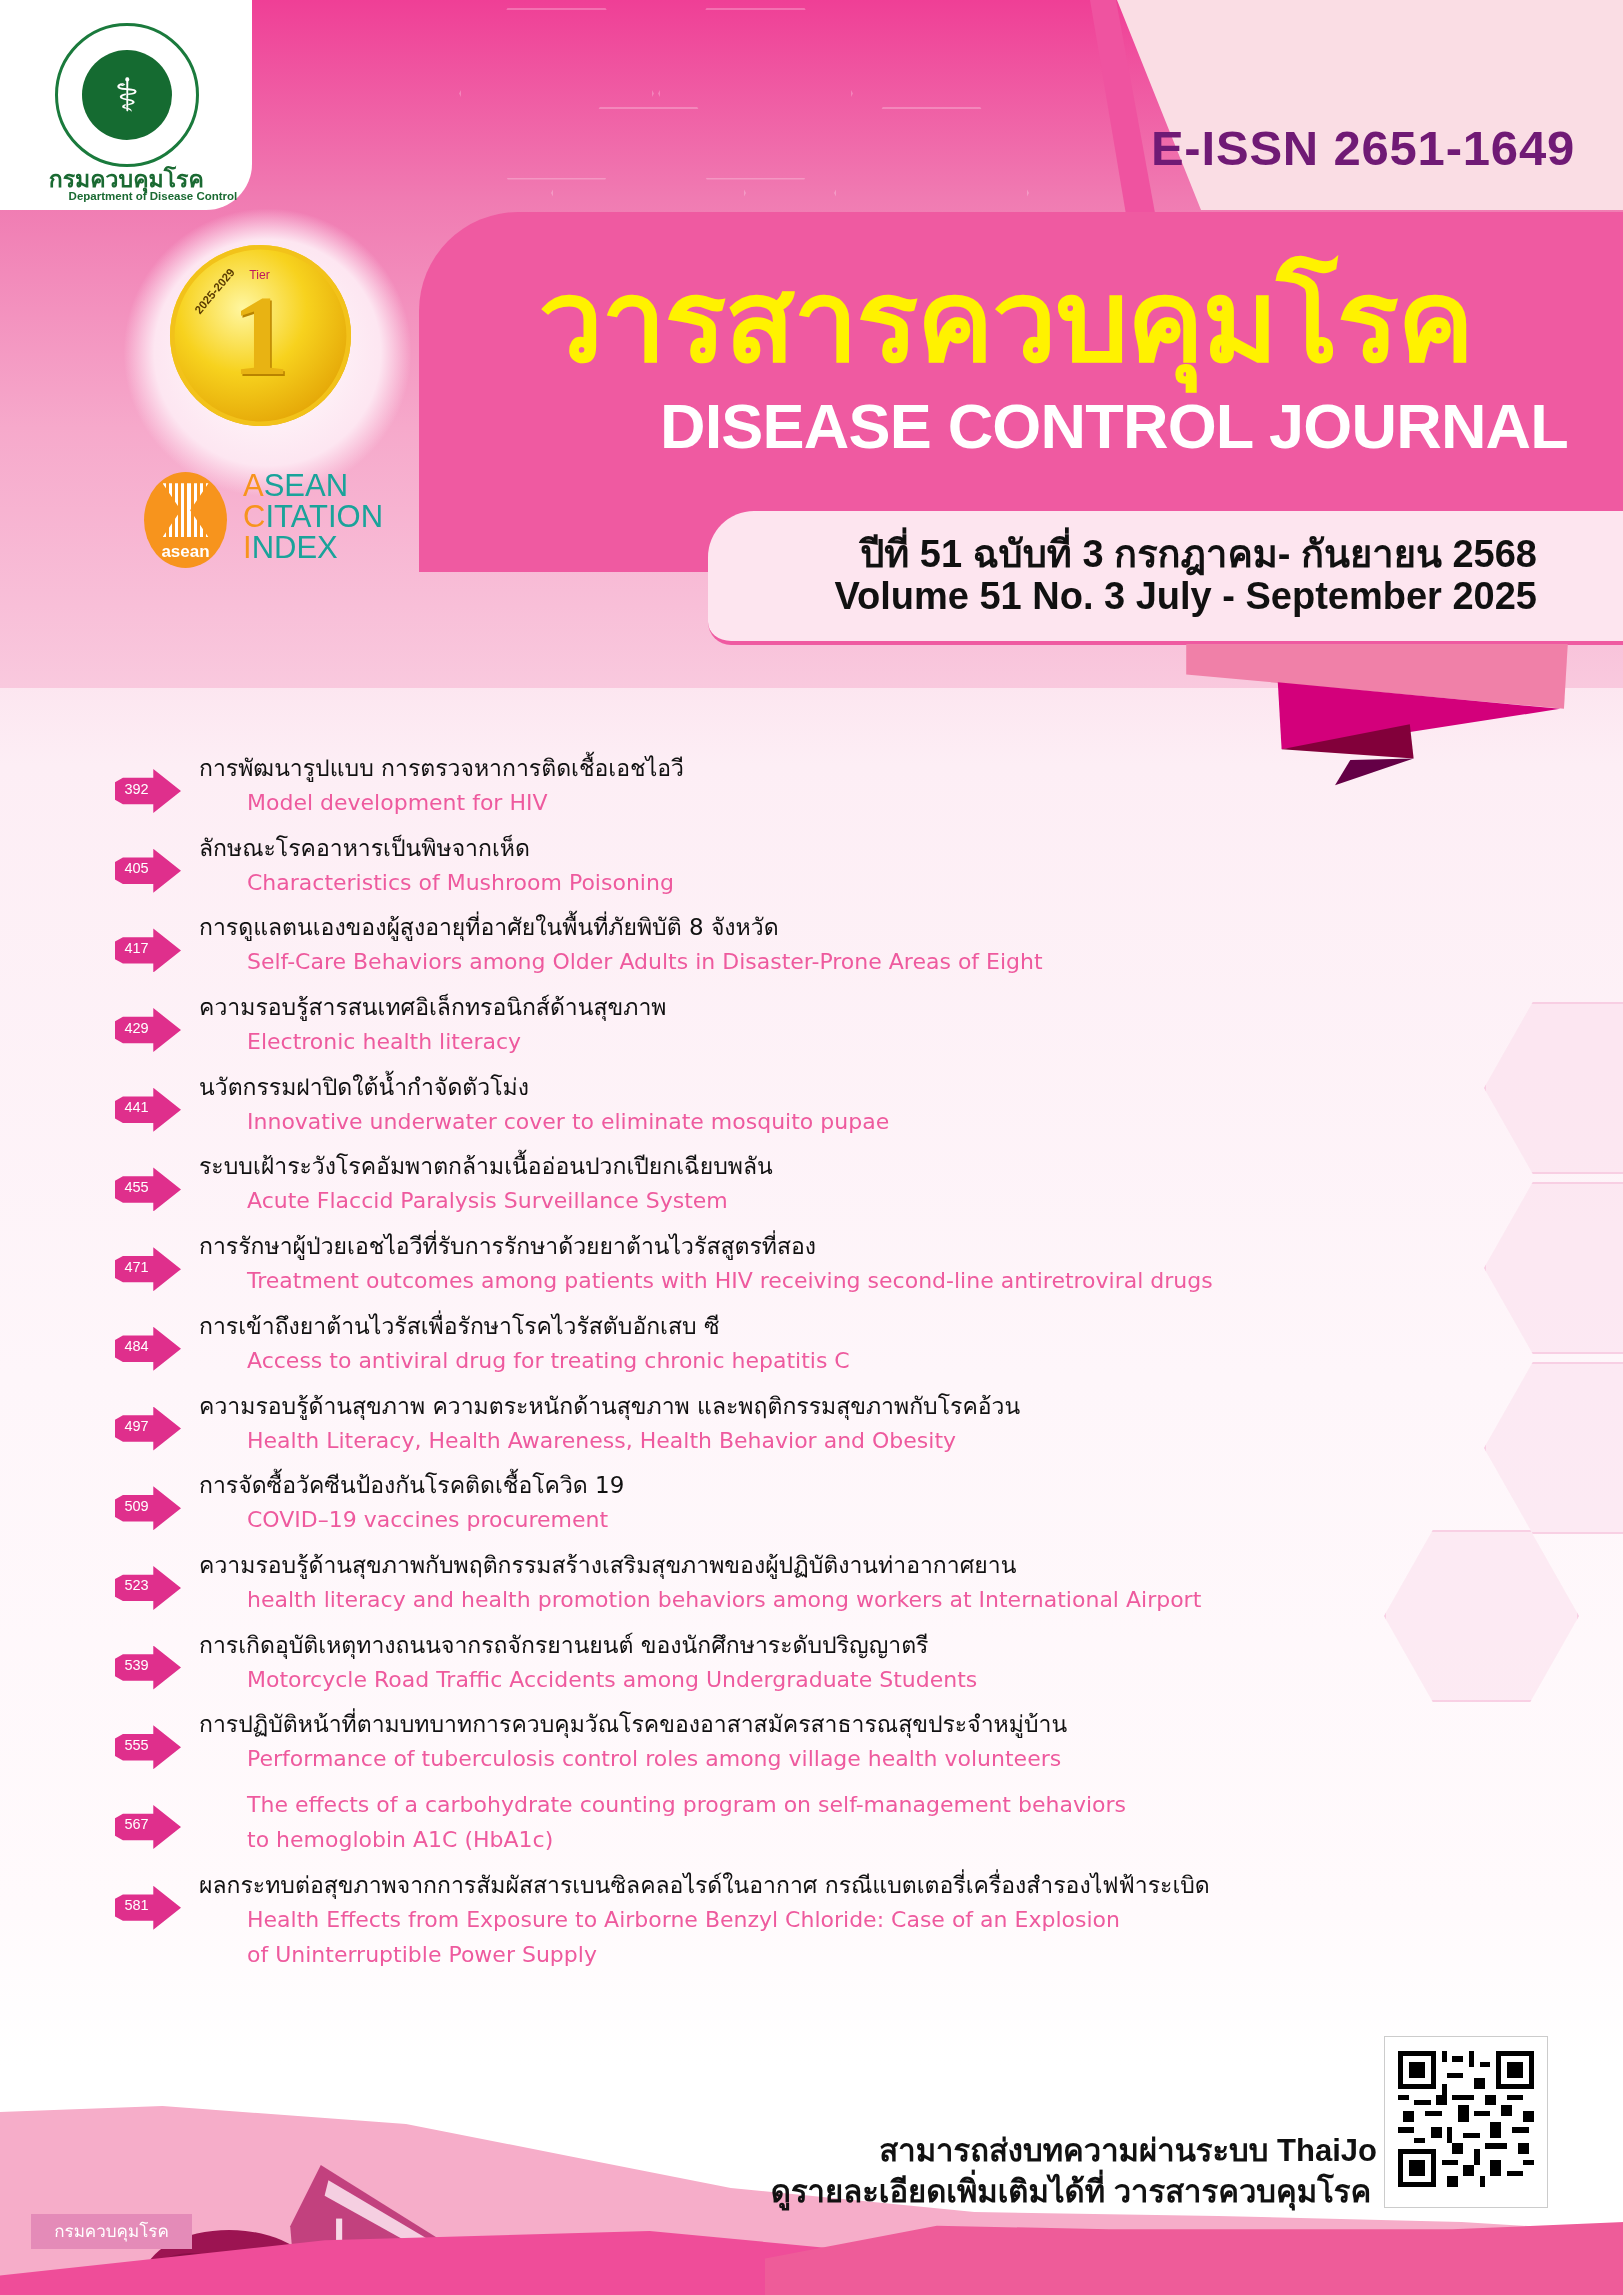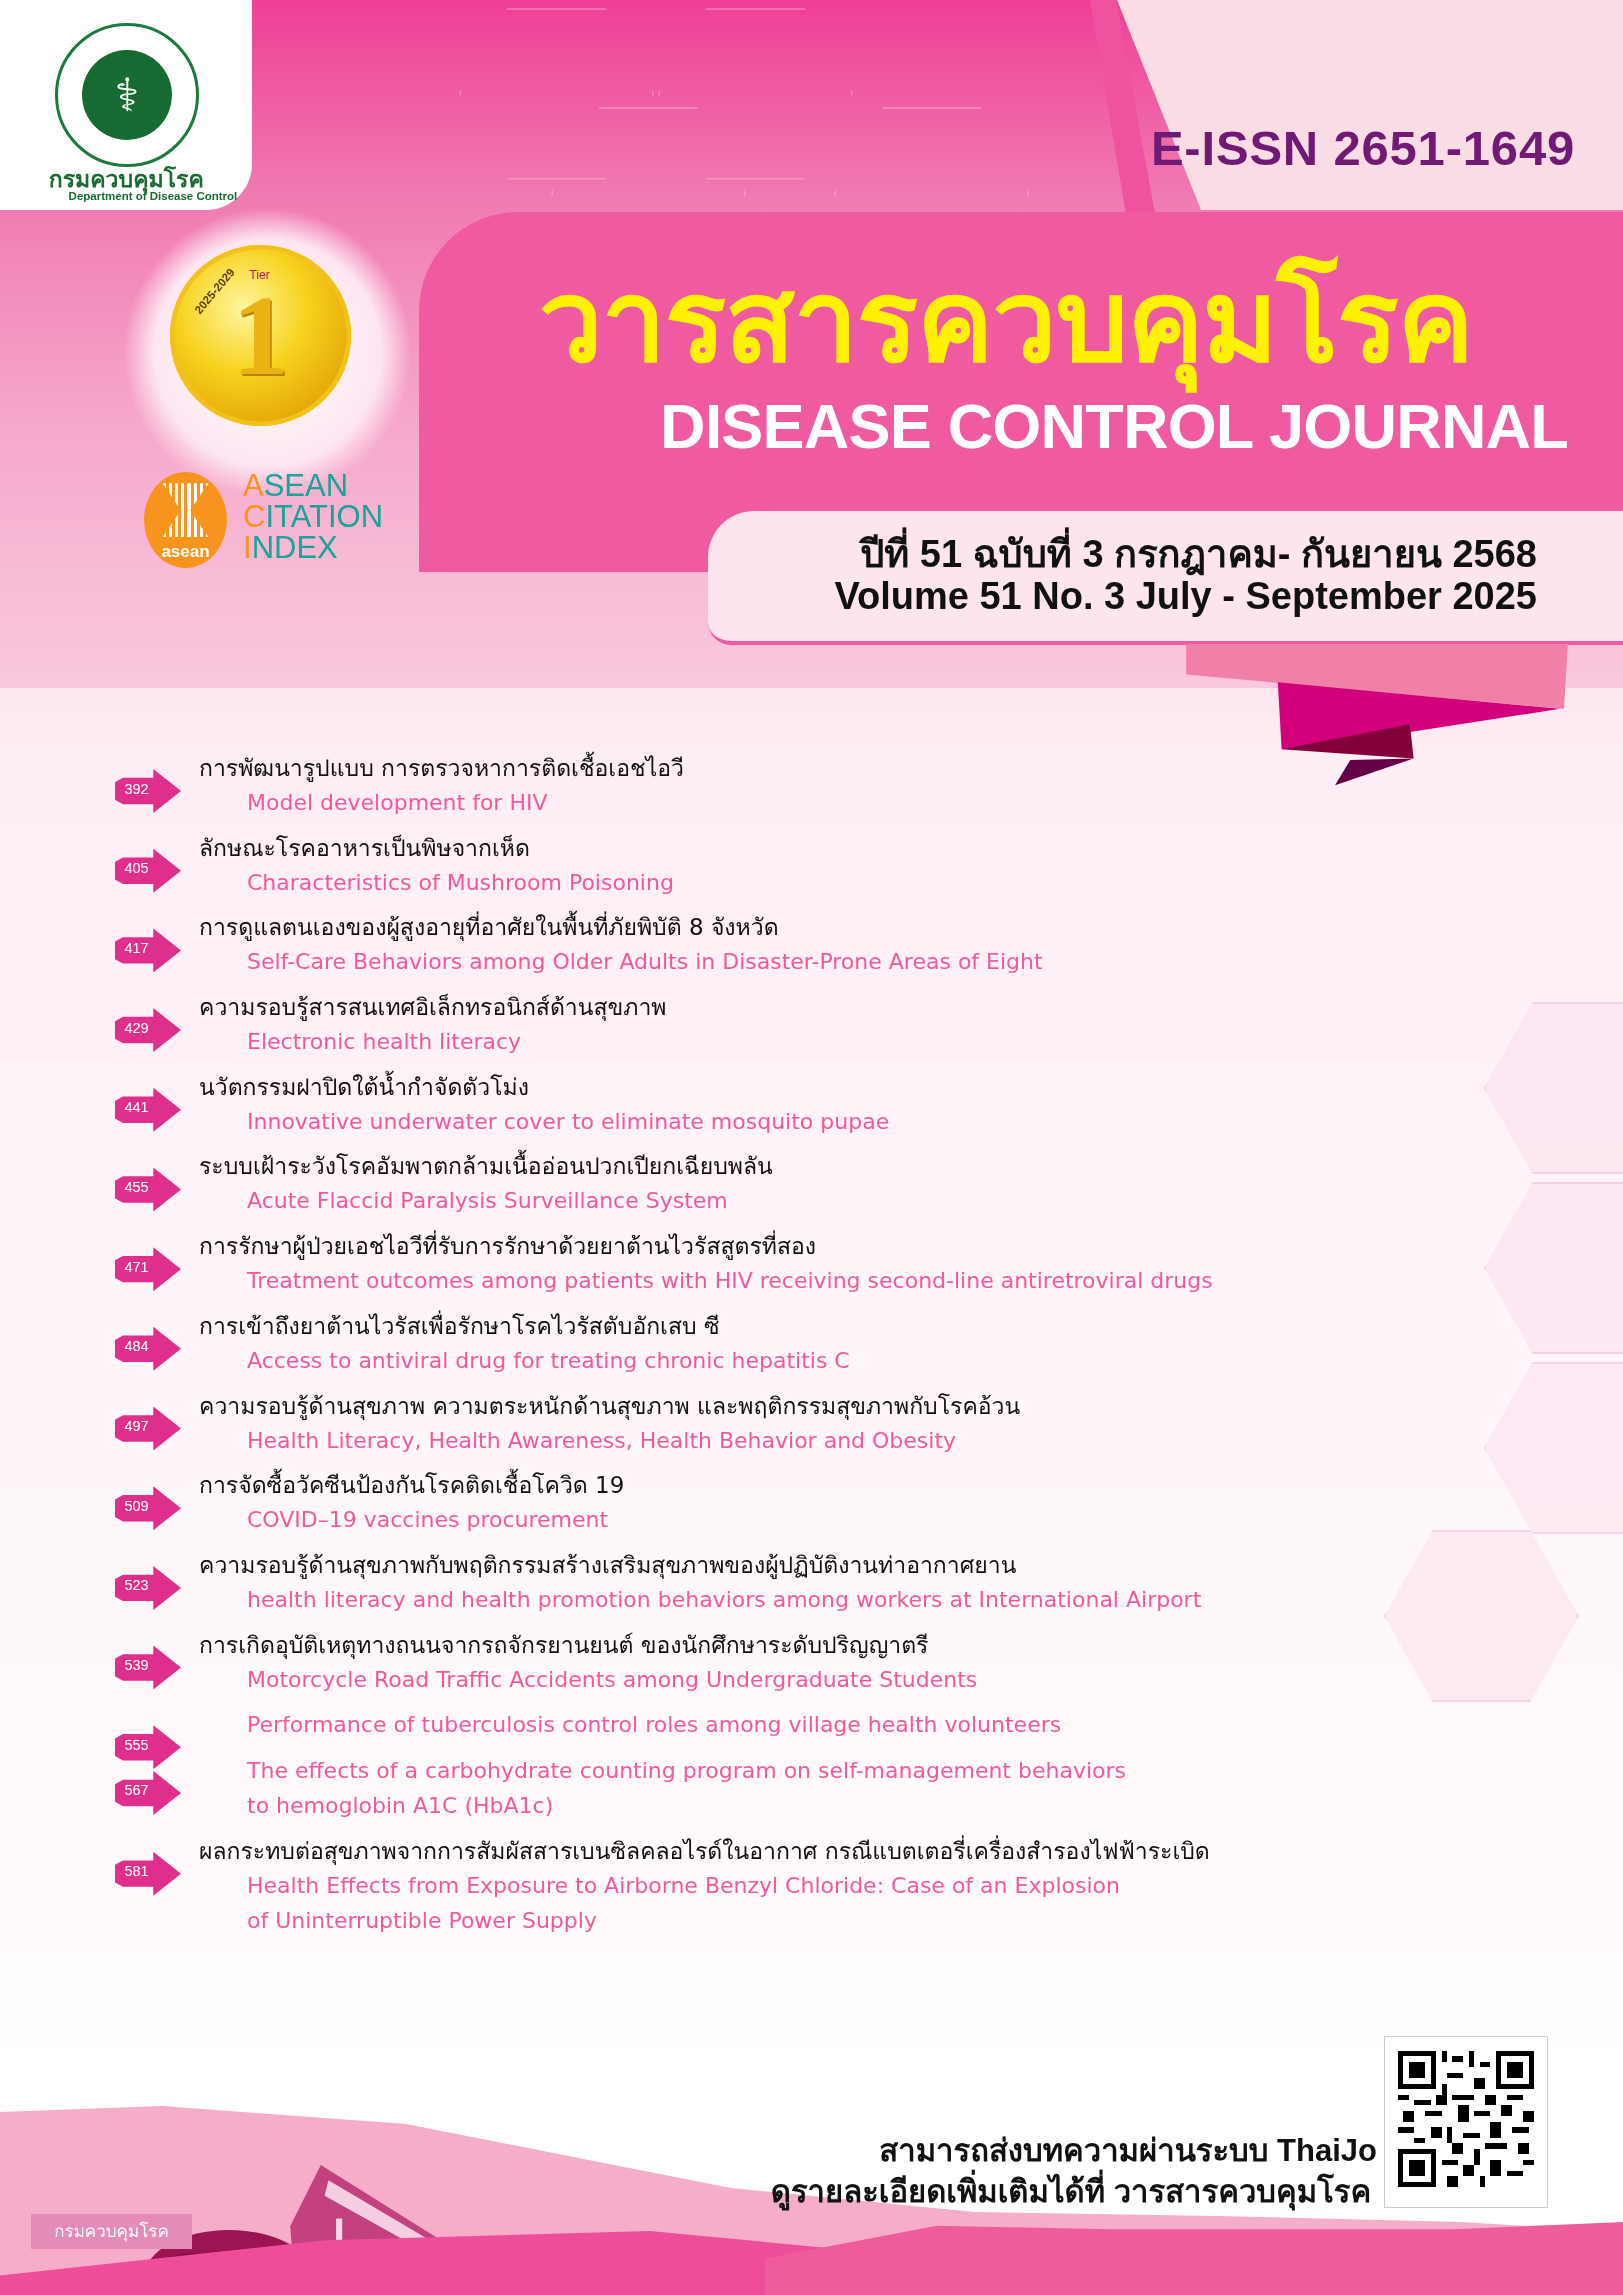--- a/index.html
+++ b/index.html
@@ -266,20 +266,21 @@
     <div class="th">การเกิดอุบัติเหตุทางถนนจากรถจักรยานยนต์ ของนักศึกษาระดับปริญญาตรี</div>
     <div class="en">Motorcycle Road Traffic Accidents among Undergraduate Students</div>
   </div>
     <div class="gap"></div>
 
   <div class="item">
     <div class="badge">
         <div class="badge-shape"></div>
         <span class="badge-num">555</span>
       </div>
+    <div class="th">การปฏิบัติหน้าที่ตามบทบาทการควบคุมวัณโรคของอาสาสมัครสาธารณสุขประจำหมู่บ้าน</div>
     <div class="en">Performance of tuberculosis control roles among village health volunteers</div>
   </div>
     <div class="gap"></div>
 
   <div class="item">
     <div class="badge">
         <div class="badge-shape"></div>
         <span class="badge-num">567</span>
       </div>
     <div class="en">The effects of a carbohydrate counting program on self-management behaviors</div>

